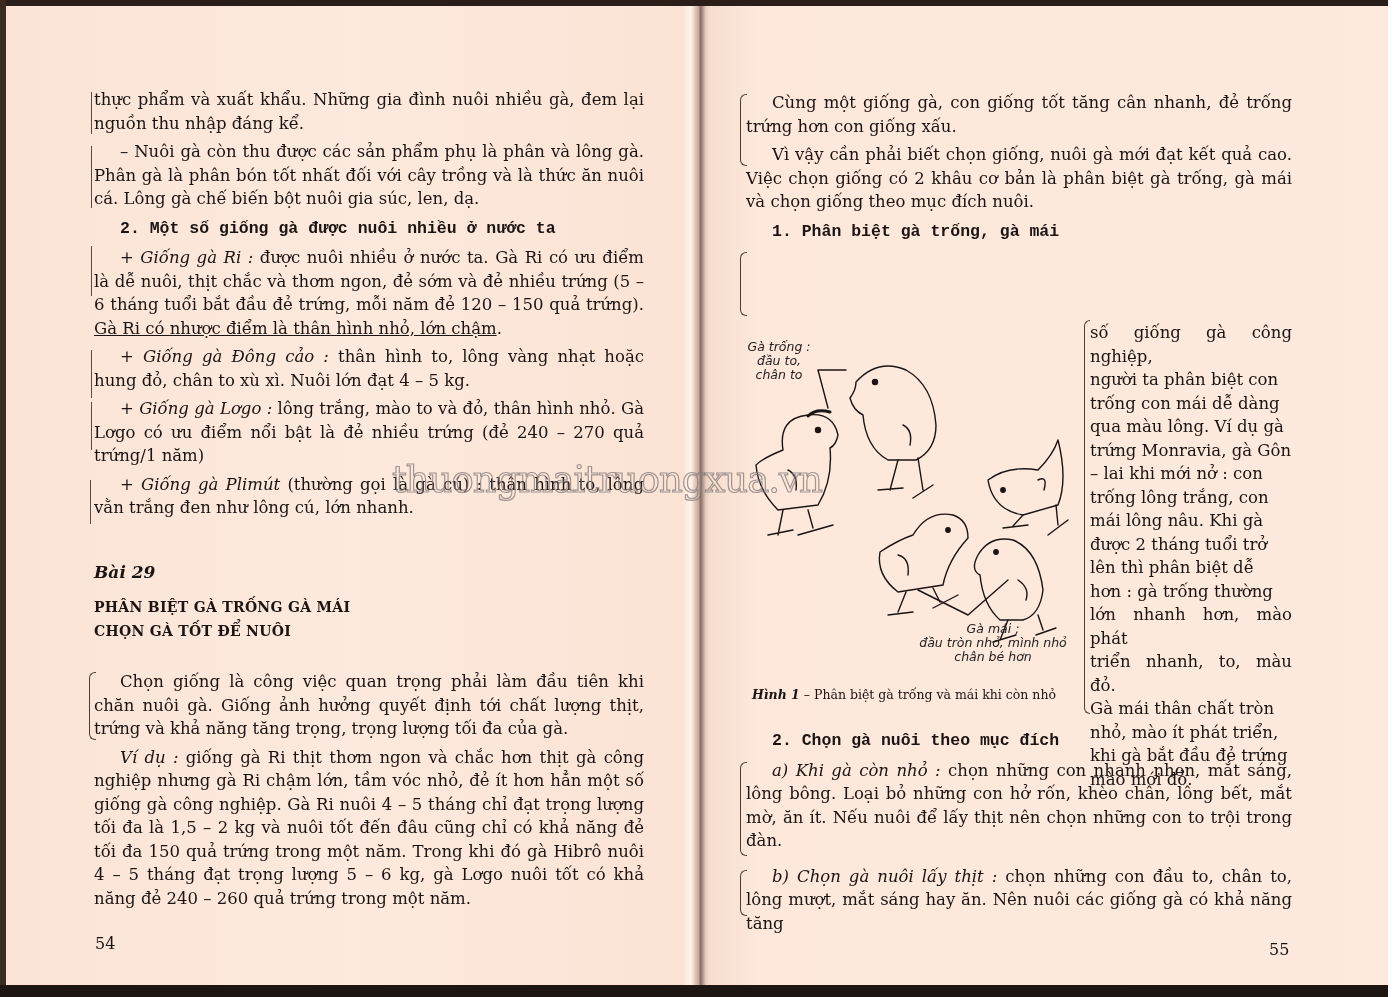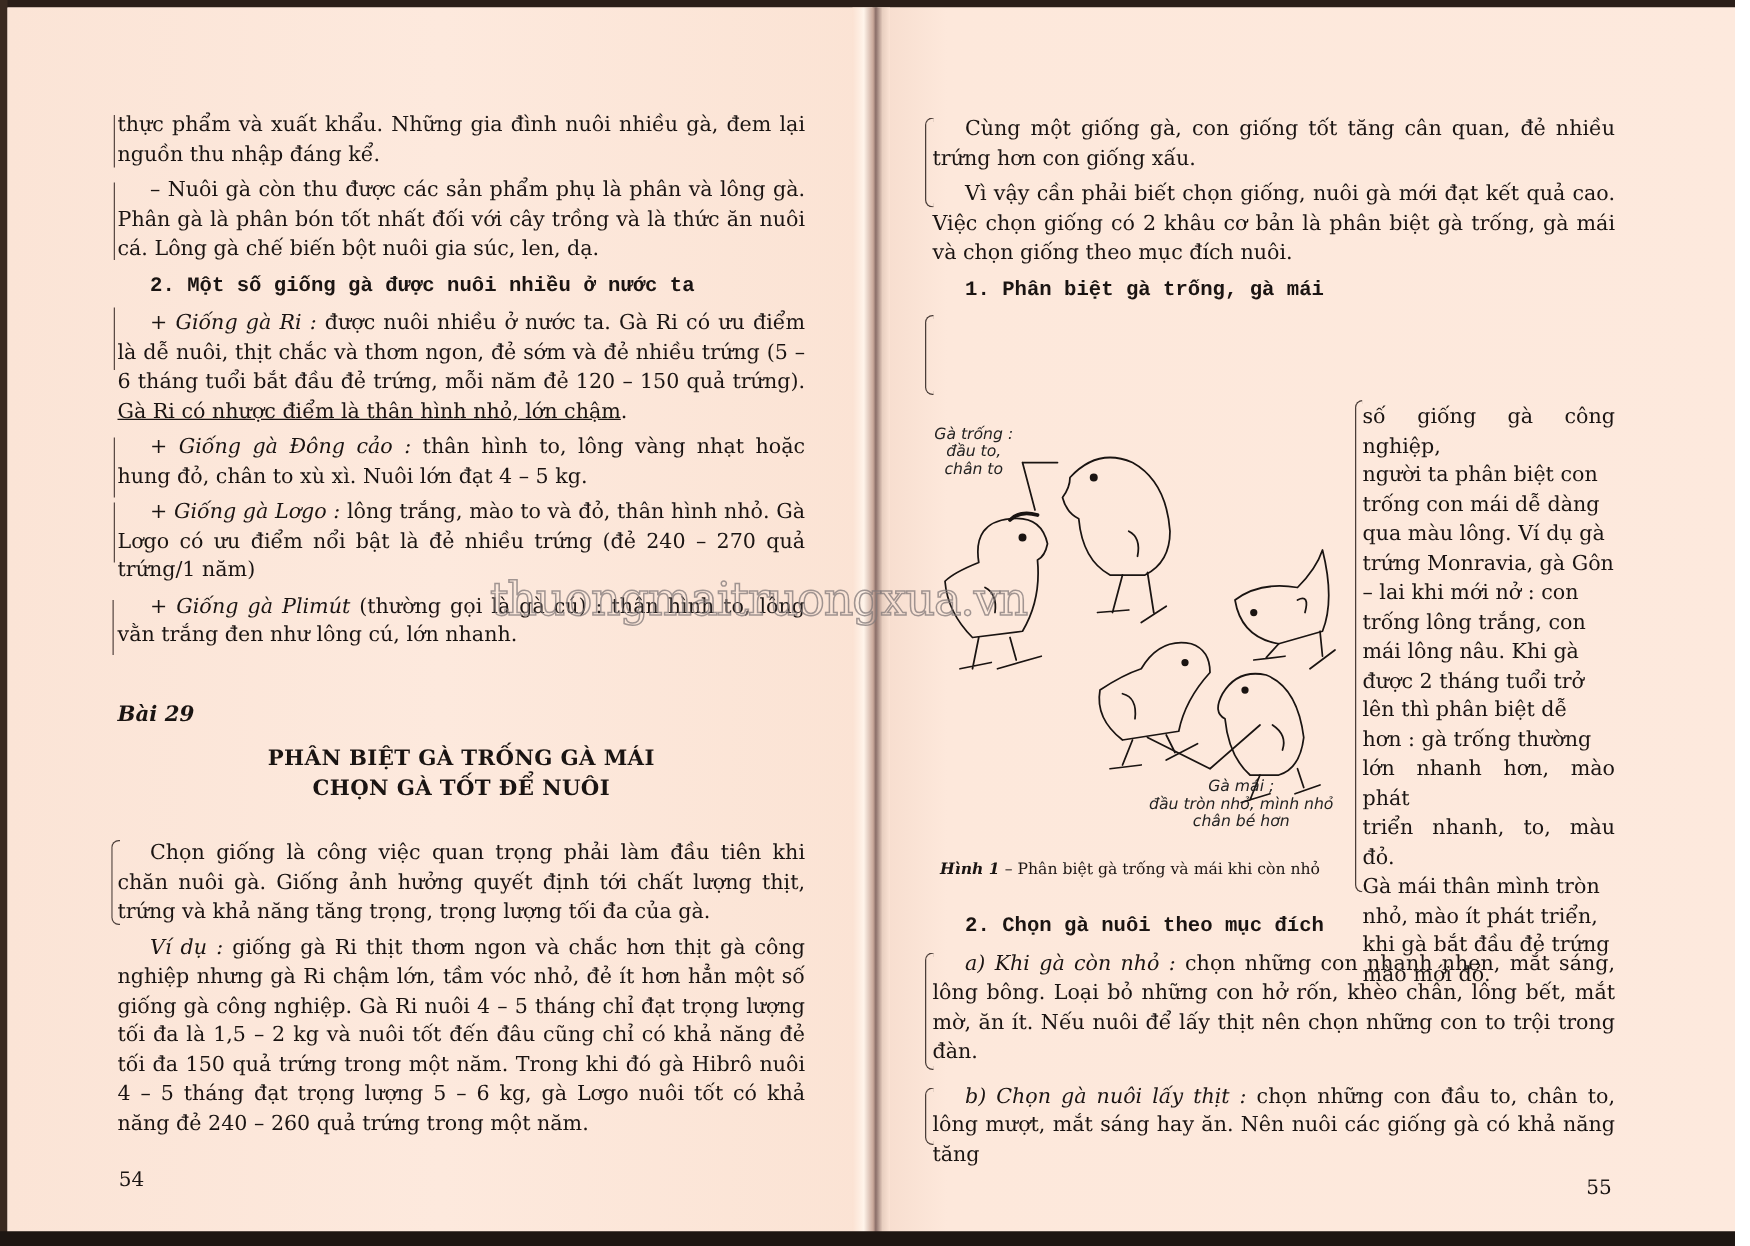--- a/index.html
+++ b/index.html
@@ -37,22 +37,22 @@
     .text-block p { margin: 0 0 5px 0; text-indent: 26px; }
     .text-block p.noindent { text-indent: 0; }
     .left-col { left: 94px; top: 88px; width: 550px; }
     .right-col-top { left: 746px; top: 91px; width: 546px; }
     .heading { font-weight: bold; font-size: 16.5px; text-indent: 26px; margin: 6px 0 6px 0; font-family: Liberation Mono, monospace; }
     .it { font-style: italic; }
     .ul { text-decoration: underline; }
 
     .lesson-no { position: absolute; left: 94px; top: 562px; font-weight: bold; font-style: italic; font-size: 17px; }
     .lesson-title {
-      position: absolute; left: 94px; top: 595px; width: 550px; text-align: center;
-      font-weight: bold; font-size: 17px; line-height: 24px; letter-spacing: 0.3px;
+      position: absolute; left: 94px; top: 595px; width: 550px; text-align: left;
+      font-weight: bold; font-size: 14px; line-height: 24px; letter-spacing: 0.3px;
     }
     .left-col-2 { left: 94px; top: 670px; width: 550px; }
     .pnum { position: absolute; font-size: 16px; }
     .pnum-left { left: 95px; top: 934px; }
     .pnum-right { left: 1269px; top: 940px; }
 
     .figure { position: absolute; left: 738px; top: 330px; width: 345px; height: 380px; }
     .fig-caption {
       position: absolute; left: 752px; top: 687px; font-size: 12.5px; white-space: nowrap;
     }
@@ -108,21 +108,21 @@
 
 <div class="mark" style="left:91px;top:92px;height:42px;"></div>
 <div class="mark" style="left:91px;top:146px;height:62px;"></div>
 <div class="mark" style="left:91px;top:246px;height:50px;"></div>
 <div class="mark" style="left:91px;top:350px;height:48px;"></div>
 <div class="mark" style="left:91px;top:402px;height:48px;"></div>
 <div class="mark" style="left:90px;top:480px;height:44px;"></div>
 <div class="brace" style="left:89px;top:672px;width:6px;height:66px;"></div>
 
 <div class="text-block right-col-top">
-  <p>Cùng một giống gà, con giống tốt tăng cân quan, đẻ nhiều trứng hơn con giống xấu.</p>
+  <p>Cùng một giống gà, con giống tốt tăng cân nhanh, đẻ trống trứng hơn con giống xấu.</p>
   <p>Vì vậy cần phải biết chọn giống, nuôi gà mới đạt kết quả cao. Việc chọn giống có 2 khâu cơ bản là phân biệt gà trống, gà mái và chọn giống theo mục đích nuôi.</p>
   <div class="heading">1. Phân biệt gà trống, gà mái</div>
 </div>
 
 <div class="brace" style="left:740px;top:94px;width:6px;height:70px;"></div>
 <div class="brace" style="left:740px;top:252px;width:6px;height:62px;"></div>
 
 <div class="figure">
   <svg width="345" height="360" viewBox="0 0 345 360">
     <g fill="none" stroke="#1a1412" stroke-width="1.4" stroke-linecap="round" stroke-linejoin="round">
@@ -178,21 +178,21 @@
   <p>qua màu lông. Ví dụ gà</p>
   <p>trứng Monravia, gà Gôn</p>
   <p>– lai khi mới nở : con</p>
   <p>trống lông trắng, con</p>
   <p>mái lông nâu. Khi gà</p>
   <p>được 2 tháng tuổi trở</p>
   <p>lên thì phân biệt dễ</p>
   <p>hơn : gà trống thường</p>
   <p>lớn nhanh hơn, mào phát</p>
   <p>triển nhanh, to, màu đỏ.</p>
-  <p>Gà mái thân mình tròn</p>
+  <p>Gà mái thân chất tròn</p>
   <p>nhỏ, mào ít phát triển,</p>
   <p>khi gà bắt đầu đẻ trứng</p>
   <p>mào mới đỏ.</p>
 </div>
 <div class="brace" style="left:1084px;top:320px;width:5px;height:392px;"></div>
 
 <div class="text-block right-col-2">
   <div class="heading">2. Chọn gà nuôi theo mục đích</div>
   <p><span class="it">a) Khi gà còn nhỏ :</span><span> chọn những con nhanh nhẹn, mắt sáng, lông bông. Loại bỏ những con hở rốn, khèo chân, lông bết, mắt mờ, ăn ít. Nếu nuôi để lấy thịt nên chọn những con to trội trong đàn.</span></p>
   <p style="margin-top:12px;"><span class="it">b) Chọn gà nuôi lấy thịt :</span><span> chọn những con đầu to, chân to, lông mượt, mắt sáng hay ăn. Nên nuôi các giống gà có khả năng tăng</span></p>

